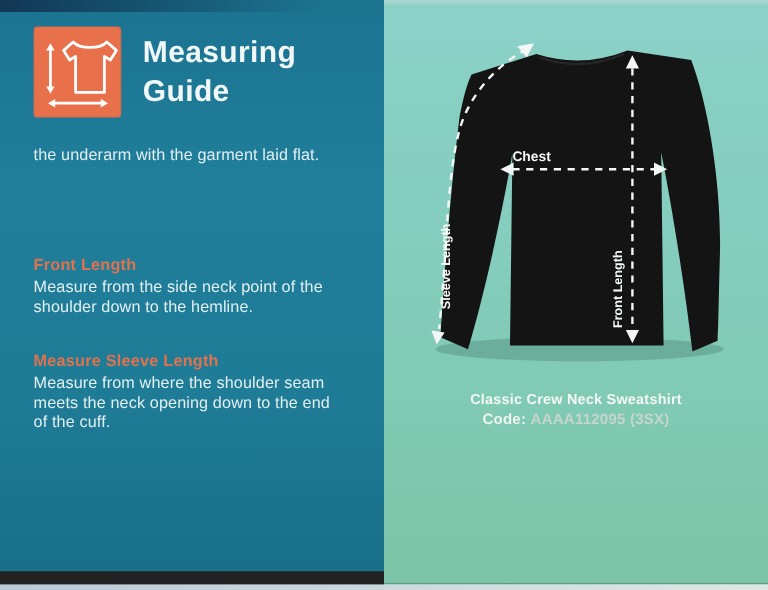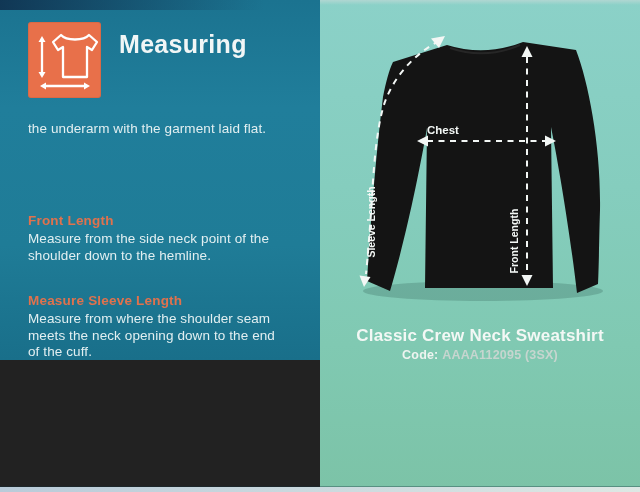--- a/index.html
+++ b/index.html
@@ -3,21 +3,21 @@
 <meta charset="utf-8">
 <style>
   html,body{margin:0;padding:0;background:#222;}
   .screen{
     position:relative;width:640px;height:492px;overflow:hidden;
     font-family:"Liberation Sans","DejaVu Sans",sans-serif;
     -webkit-font-smoothing:antialiased;
   }
   
   .guide-panel{
-    position:absolute;left:0;top:0;width:320px;height:360px;
+    position:absolute;left:0;top:0;width:320px;height:476px;
     background:linear-gradient(180deg,#1b7390 0%,#207e9b 30%,#1f7c97 68%,#196f8a 100%);
   }
   .icon-title{position:absolute;left:28px;top:22px;display:flex;align-items:flex-start;}
   .measure-icon{
     width:73px;height:76px;background:#e8704a;border-radius:3px;flex:0 0 auto;
     display:flex;align-items:center;justify-content:center;
     box-shadow:0 0 0 1px rgba(0,0,0,0.06) inset;
   }
   .guide-title{
     margin-left:18px;margin-top:6px;color:#f1f6f6;font-weight:bold;
@@ -32,21 +32,21 @@
   .section .body-line{
     font-size:13.5px;color:#e2eff1;line-height:1.24;letter-spacing:.1px;
   }
   
   .diagram-panel{
     position:absolute;left:320px;top:0;width:320px;height:492px;
     background:linear-gradient(180deg,#8bd1c8 0%,#85cdbe 38%,#80c9b2 70%,#7cc3a7 100%);
   }
   .diagram-svg{position:absolute;left:0;top:0;}
   .product-caption{position:absolute;left:0;top:326px;width:100%;text-align:center;}
-  .product-name{font-size:17px;font-weight:bold;color:#f3f8f5;letter-spacing:.2px;}
+  .product-name{font-size:12px;font-weight:bold;color:#f3f8f5;letter-spacing:.2px;}
   .product-code{margin-top:2px;font-size:12.5px;letter-spacing:.2px;}
   .code-label{font-weight:bold;color:#eef4f0;}
   .code-value{font-weight:600;color:#c6d5cf;text-align:center;}
   
   .edge-top-left{
     position:absolute;left:0;top:0;width:300px;height:10px;pointer-events:none;
     background:linear-gradient(to right,rgba(14,40,70,.8),rgba(14,40,70,0) 88%);
   }
   .edge-top-right{
     position:absolute;left:320px;top:0;width:320px;height:5px;pointer-events:none;
@@ -77,20 +77,21 @@
             <path d="M14,56 L10.5,50 L17.5,50 Z" fill="#ffffff" stroke="none"></path>
 
             <line x1="17" y1="64" x2="57" y2="64"></line>
             <path d="M12,64 L18,60.5 L18,67.5 Z" fill="#ffffff" stroke="none"></path>
             <path d="M62,64 L56,60.5 L56,67.5 Z" fill="#ffffff" stroke="none"></path>
           </g>
         </svg>
       </div>
       <div class="guide-title">
         <div>Measuring</div>
+        <div>Guide</div>
       </div>
     </div>
 
     <div class="sections">
       <div class="section sec-1">
         <div class="body-line">the underarm with the garment laid flat.</div>
       </div>
       <div class="section sec-2">
         <h3>Front Length</h3>
         <div class="body-line">Measure from the side neck point of the</div>

